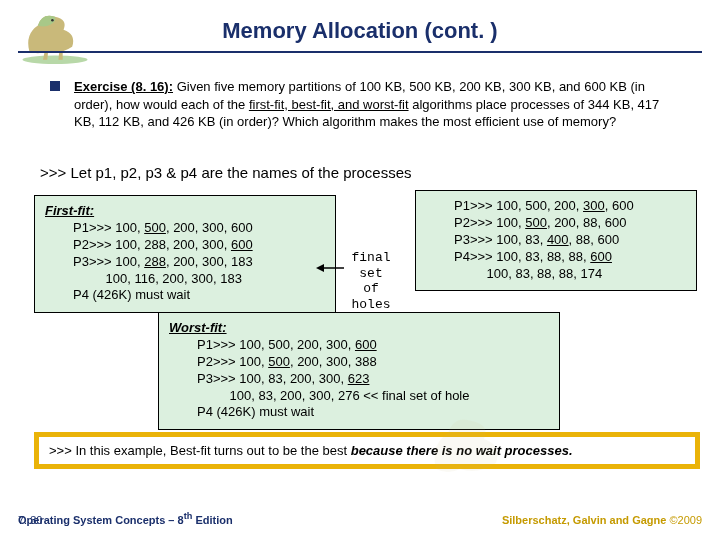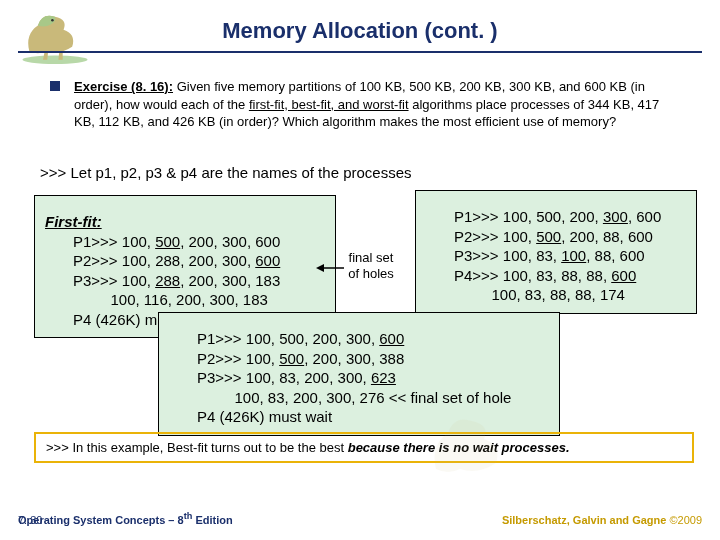--- a/index.html
+++ b/index.html
@@ -69,52 +69,53 @@
   .note {
     position: absolute;
     top: 164px;
     left: 40px;
     font-size: 15px;
   }
   .box {
     position: absolute;
     border: 1px solid #000;
     background: #dcf0df;
-    padding: 16px 10px 8px 10px;
-    font-size: 15px;
+    padding: 7px 10px 8px 10px;
+    font-size: 13px;
     line-height: 1.3;
   }
   .box .bt {
     font-style: italic;
     text-decoration: underline;
     font-weight: bold;
   }
   .first-box { top: 195px; left: 34px; width: 280px; }
   .best-box  { top: 190px; left: 415px; width: 260px; }
   .worst-box { top: 312px; left: 158px; width: 380px; }
   .final-label {
     position: absolute;
     top: 250px;
     left: 342px;
     font-size: 13px;
     line-height: 1.2;
     text-align: center;
     width: 58px;
+    font-family: Liberation Mono, monospace;
   }
   .arrow {
     position: absolute;
     top: 262px;
     left: 316px;
   }
   .conclusion-box {
     position: absolute;
     top: 432px;
     left: 34px;
     width: 636px;
-    border: 2px solid #eab308;
+    border: 5px solid #eab308;
     padding: 6px 10px;
     font-size: 13px;
   }
   .footer {
     position: absolute;
     bottom: 14px;
     left: 18px;
     width: 684px;
     font-size: 11px;
   }
@@ -150,24 +151,25 @@
   </div>
 
   <div class="note">&gt;&gt;&gt; Let p1, p2, p3 &amp; p4  are the names of the processes</div>
 
   <div class="box first-box">
     <div class="bt">First-fit:</div>
     <div style="padding-left:28px;">P1&gt;&gt;&gt; 100, <u>500</u>, 200, 300, 600<br>P2&gt;&gt;&gt; 100, 288, 200, 300, <u>600</u><br>P3&gt;&gt;&gt; 100, <u>288</u>, 200, 300, 183<br>&nbsp;&nbsp;&nbsp;&nbsp;&nbsp;&nbsp;&nbsp;&nbsp;&nbsp;100, 116, 200, 300, 183<br>P4 (426K) must wait</div>
   </div>
 
   <div class="box best-box">
-    <div style="padding-left:28px;">P1&gt;&gt;&gt; 100, 500, 200, <u>300</u>, 600<br>P2&gt;&gt;&gt; 100, <u>500</u>, 200, 88, 600<br>P3&gt;&gt;&gt; 100, 83, <u>100</u>, 88, 600<br>P4&gt;&gt;&gt; 100, 83, 88, 88, <u>600</u><br>&nbsp;&nbsp;&nbsp;&nbsp;&nbsp;&nbsp;&nbsp;&nbsp;&nbsp;100, 83, 88, 88, 174</div>
+    <div style="padding-left:28px;">P1&gt;&gt;&gt; 100, 500, 200, <u>300</u>, 600<br>P2&gt;&gt;&gt; 100, <u>500</u>, 200, 88, 600<br>P3&gt;&gt;&gt; 100, 83, <u>400</u>, 88, 600<br>P4&gt;&gt;&gt; 100, 83, 88, 88, <u>600</u><br>&nbsp;&nbsp;&nbsp;&nbsp;&nbsp;&nbsp;&nbsp;&nbsp;&nbsp;100, 83, 88, 88, 174</div>
   </div>
 
   <div class="box worst-box">
+    <div class="bt">Worst-fit:</div>
     <div style="padding-left:28px;">P1&gt;&gt;&gt; 100, 500, 200, 300, <u>600</u><br>P2&gt;&gt;&gt; 100, <u>500</u>, 200, 300, 388<br>P3&gt;&gt;&gt; 100, 83, 200, 300, <u>623</u><br>&nbsp;&nbsp;&nbsp;&nbsp;&nbsp;&nbsp;&nbsp;&nbsp;&nbsp;100, 83, 200, 300, 276 &lt;&lt; final set of hole<br>P4 (426K) must wait</div>
   </div>
 
   <svg class="arrow" width="28" height="12">
     <line x1="28" y1="6" x2="6" y2="6" stroke="#000" stroke-width="1.5"></line>
     <polygon points="0,6 8,2 8,10" fill="#000"></polygon>
   </svg>
   <div class="final-label">
     <span>final set</span><br><span>of holes</span>
   </div>

